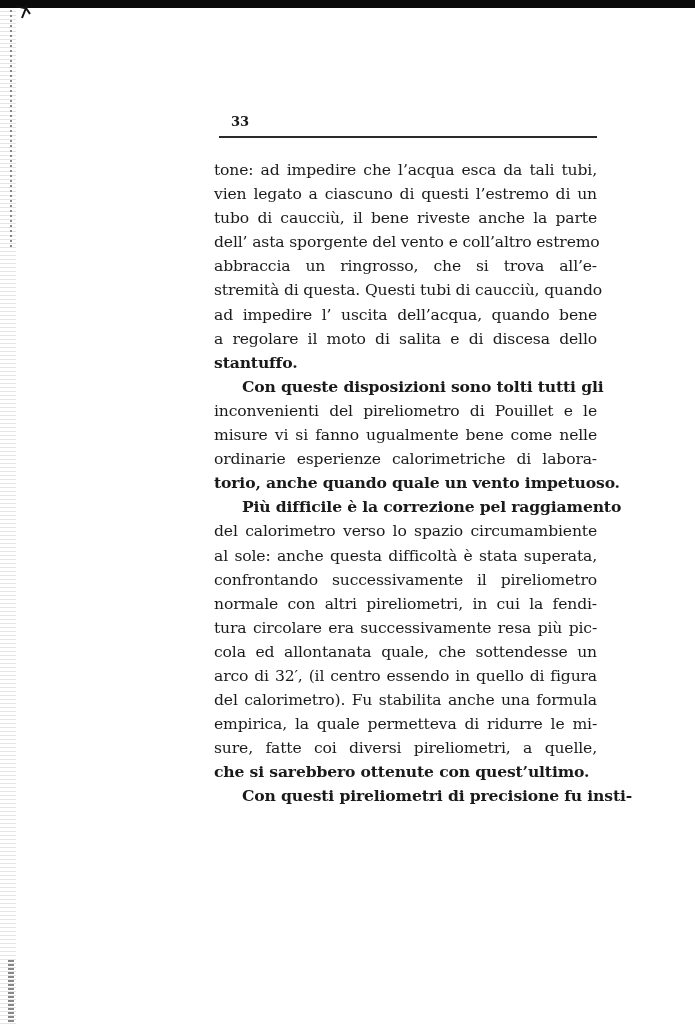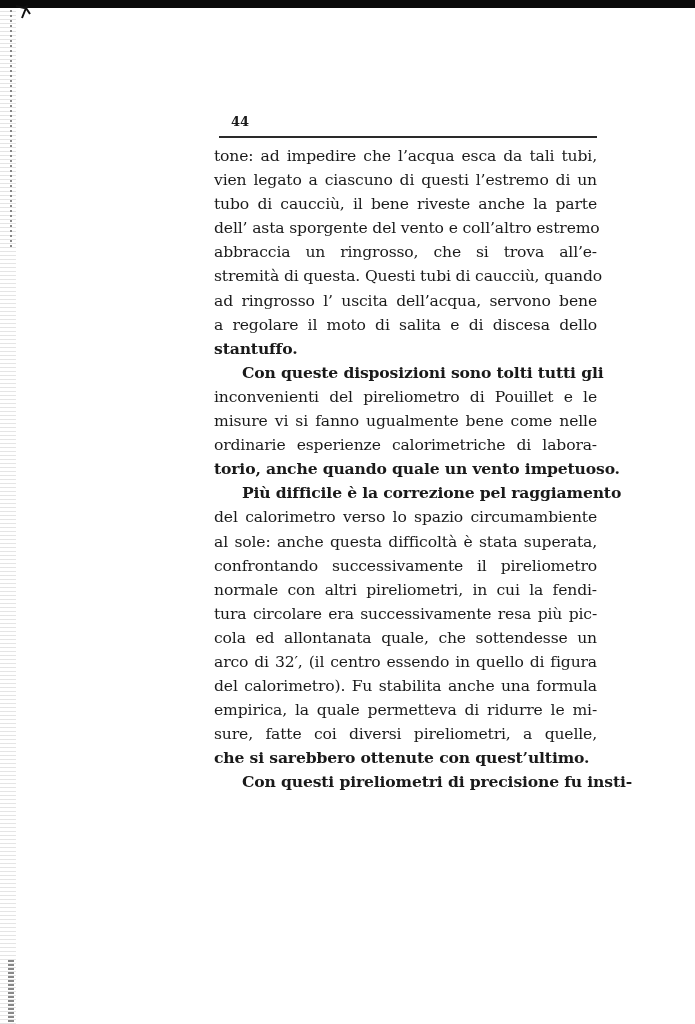--- a/index.html
+++ b/index.html
@@ -33,21 +33,21 @@
   }
   .page-number {
     position: absolute; left: 231px; top: 114px;
     font-size: 13px; font-weight: bold; letter-spacing: 0px;
   }
   .header-rule {
     position: absolute; left: 219px; top: 136px; width: 378px; height: 1.5px;
     background: #2a2a2a;
   }
   .text-block {
-    position: absolute; left: 214px; top: 144px; width: 383px;
+    position: absolute; left: 214px; top: 158px; width: 383px;
   }
   .line {
     height: 24.1px; line-height: 24.1px;
     font-size: 15.6px;
     white-space: nowrap;
     text-align: justify; text-align-last: justify;
     letter-spacing: -0.15px;
   }
   .line.last { text-align-last: left; font-weight: bold; }
   .line.indent { padding-left: 28px; font-weight: bold; }
@@ -56,32 +56,32 @@
 <body>
 
 <div class="top-band"></div>
 <svg class="corner-mark" viewBox="0 0 20 18">
   <path d="M2 4 L10 6 L14 4 M12 6 L8 16 M12 6 L16 12" stroke="#111" stroke-width="2" fill="none"></path>
 </svg>
 <div class="spine"></div>
 <div class="spine-line"></div>
 <div class="spine-bottom"></div>
 
-<div class="page-number">44</div>
+<div class="page-number">33</div>
 <div class="header-rule"></div>
 
 <div class="text-block" id="text-block">
     <div>
       <div class="line">tone: ad impedire che l’acqua esca da tali tubi,</div>
       <div class="line">vien legato a ciascuno di questi l’estremo di un</div>
       <div class="line">tubo di caucciù, il bene riveste anche la parte</div>
       <div class="line">dell’ asta sporgente del vento e coll’altro estremo</div>
       <div class="line">abbraccia un ringrosso, che si trova all’e-</div>
       <div class="line">stremità di questa. Questi tubi di caucciù, quando</div>
-      <div class="line">ad ringrosso l’ uscita dell’acqua, servono bene</div>
+      <div class="line">ad impedire l’ uscita dell’acqua, quando bene</div>
       <div class="line">a regolare il moto di salita e di discesa dello</div>
       <div class="line last">stantuffo.</div>
     </div>
     <div>
       <div class="line indent">Con queste disposizioni sono tolti tutti gli</div>
       <div class="line">inconvenienti del pireliometro di Pouillet e le</div>
       <div class="line">misure vi si fanno ugualmente bene come nelle</div>
       <div class="line">ordinarie esperienze calorimetriche di labora-</div>
       <div class="line last">torio, anche quando quale un vento impetuoso.</div>
     </div>

